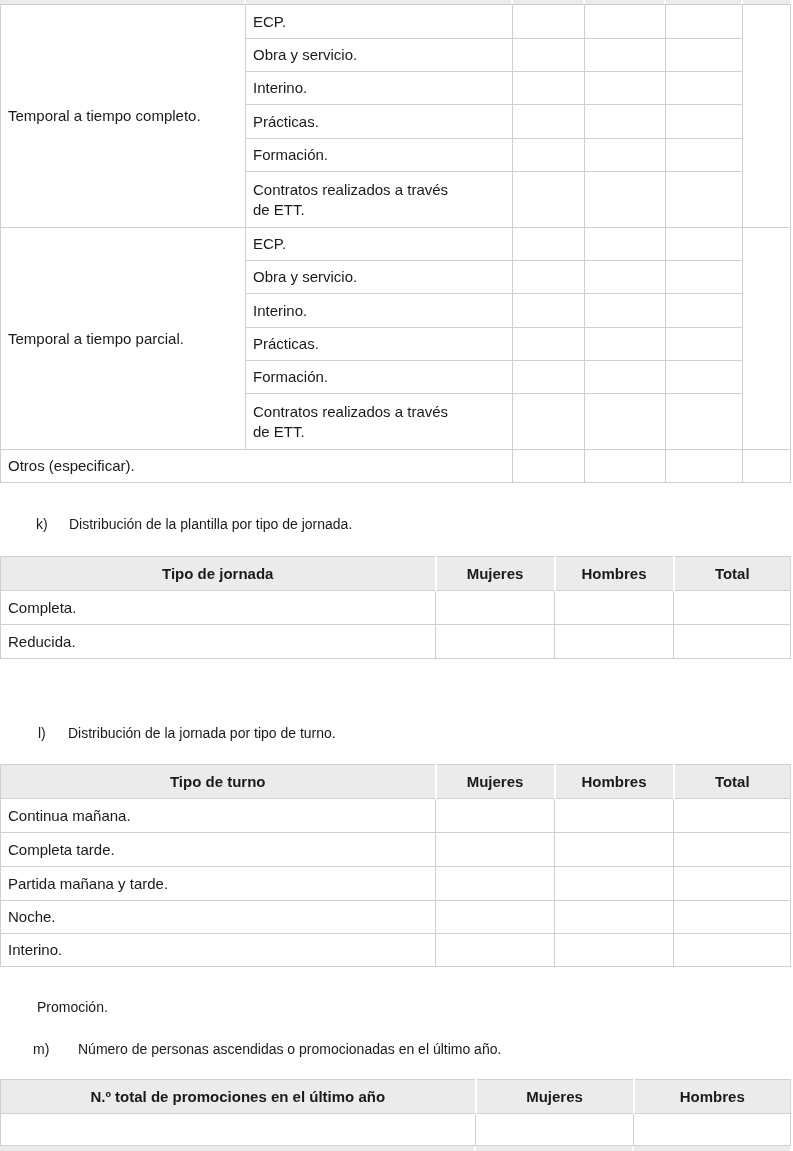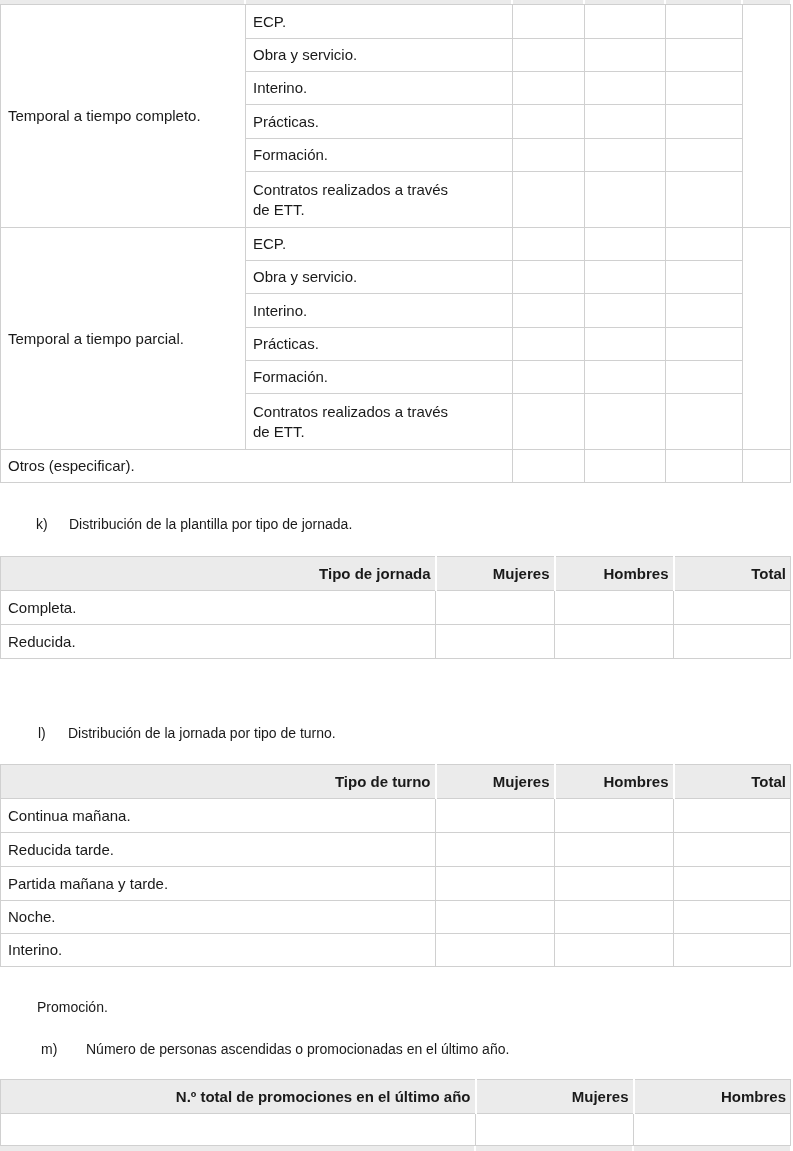--- a/index.html
+++ b/index.html
@@ -23,21 +23,21 @@
     border:1px solid #d0d0d0;
     padding:0 7px;
     font-size:15px;line-height:20px;
     vertical-align:middle;
     white-space:pre-line;
     overflow:hidden;
   }
   .t th{
     background:#ebebeb;
     font-weight:bold;
-    text-align:right;
+    text-align:center;
     padding:0 4px;
   }
   .t th + th{border-left:2px solid #ffffff;}
   .r34{height:34px}.r33{height:33px}.r56{height:56px}.r32{height:32px}
   
   .heading{position:absolute;font-size:14px;line-height:22px;white-space:nowrap;}
   .marker{display:inline-block;}
 </style>
 </head>
 <body>
@@ -201,21 +201,21 @@
         <th>Hombres</th>
         <th>Total</th>
       </tr>
       <tr class="r34">
         <td>Continua mañana.</td>
         <td></td>
         <td></td>
         <td></td>
       </tr>
       <tr class="r34">
-        <td>Reducida tarde.</td>
+        <td>Completa tarde.</td>
         <td></td>
         <td></td>
         <td></td>
       </tr>
       <tr class="r34">
         <td>Partida mañana y tarde.</td>
         <td></td>
         <td></td>
         <td></td>
       </tr>
@@ -229,21 +229,21 @@
         <td>Interino.</td>
         <td></td>
         <td></td>
         <td></td>
       </tr>
     </tbody>
   </table>
 
   <div class="heading" style="left:37px;top:996px">Promoción.</div>
 
-  <div class="heading" style="left:41px;top:1038px">
+  <div class="heading" style="left:33px;top:1038px">
     <span class="marker" style="width:45px">m)</span><span>Número de personas ascendidas o promocionadas en el último año.</span>
   </div>
 
   <table class="t" style="top:1079px">
     <colgroup>
       <col style="width:475px">
         <col style="width:158px">
         <col style="width:157px">
     </colgroup>
     <tbody>

